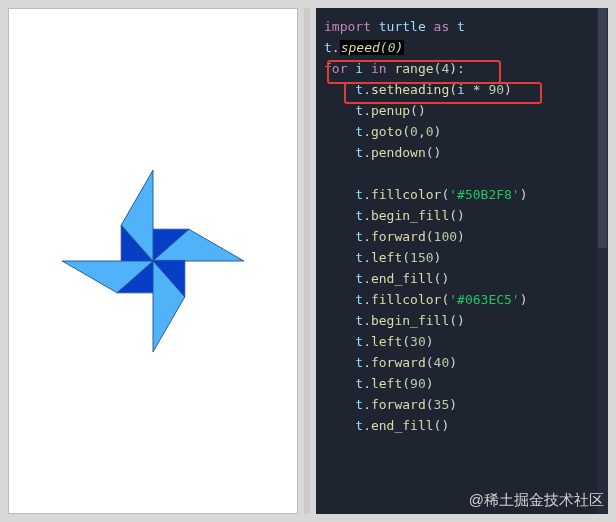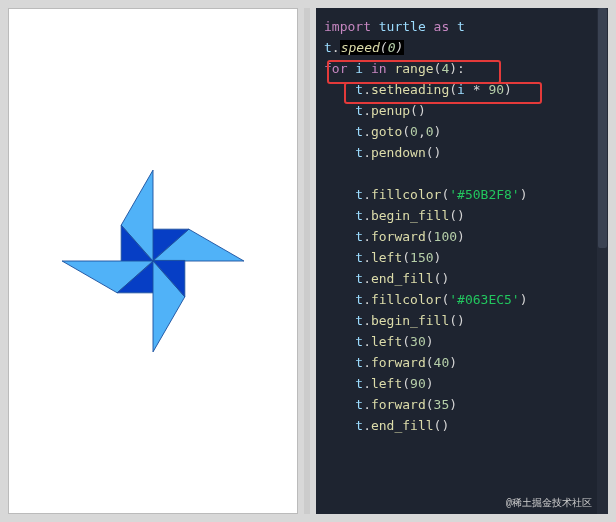--- a/index.html
+++ b/index.html
@@ -65,25 +65,25 @@
     .hlbox {
       position: absolute;
       border: 2px solid #e43a3a;
       border-radius: 3px;
       pointer-events: none;
     }
     .hl1 { left: 327px; top: 60px; width: 174px; height: 24px; }
     .hl2 { left: 344px; top: 82px; width: 198px; height: 22px; }
     .watermark {
       position: absolute;
-      right: 24px;
+      right: 12px;
       bottom: 12px;
       color: #cfcfcf;
-      font-size: 10px;
-      font-family: Liberation Mono, monospace;
+      font-size: 15px;
+      font-family: Liberation Sans, sans-serif;
     }
     .scrollbar-track {
       position: absolute;
       right: 0;
       top: 0;
       width: 11px;
       height: 100%;
       background: #252b38;
     }
     .scrollbar-thumb {

